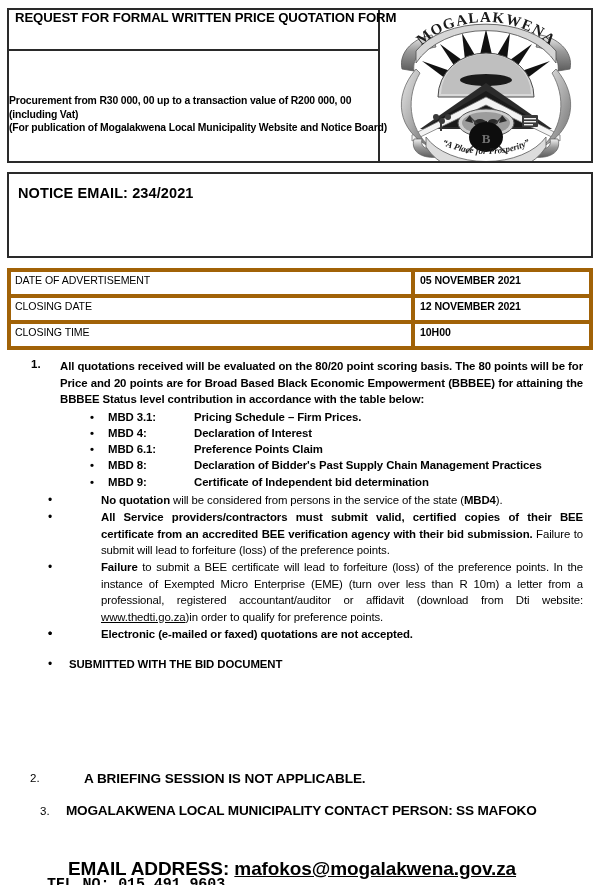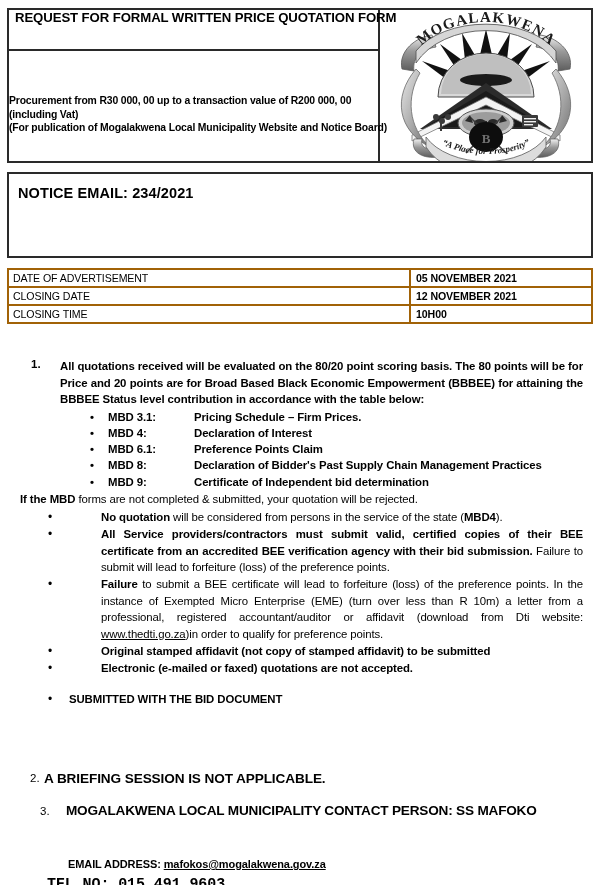--- a/index.html
+++ b/index.html
@@ -110,23 +110,23 @@
   
   .dates-table {
     position: absolute;
     left: 7px;
     top: 268px;
     width: 586px;
     border-collapse: collapse;
     table-layout: fixed;
   }
   .dates-table td {
-    border: 2px solid #a16207;
+    border: 4px solid #a16207;
     font-size: 10.6px;
-    padding: 1px 0 1px 4px;
+    padding: 1px 0 7px 4px;
     height: 14px;
     vertical-align: middle;
     letter-spacing: -0.1px;
   }
   .dates-table td.lbl { width: 396px; }
   .dates-table td.val { font-weight: bold; padding-left: 5px; }
   .dates-table td.box-note {
     height: 32px;
     vertical-align: top;
     padding-top: 3px;
@@ -234,21 +234,21 @@
     top: 771px;
     width: 600px;
   }
   .sec2 .marker {
     position: absolute;
     left: 30px;
     top: 1px;
     font-size: 11.5px;
   }
   .sec2 .body {
-    padding-left: 44px;
+    padding-left: 84px;
     font-size: 13.6px;
     font-weight: bold;
     letter-spacing: -0.1px;
   }
 
   .sec3 {
     position: absolute;
     left: 0;
     top: 803px;
     width: 600px;
@@ -273,21 +273,21 @@
     top: 876px;
     font-size: 15px;
     font-weight: bold;
     letter-spacing: -0.1px;
     font-family: Liberation Mono, monospace;
   }
   .email-line {
     position: absolute;
     left: 68px;
     top: 858px;
-    font-size: 11px;
+    font-size: 19px;
     font-weight: bold;
     letter-spacing: -0.1px;
   }
 </style>
 </head>
 <body>
 
 <div class="page">
 
   <div class="header-table">
@@ -442,43 +442,39 @@
       <li>
         <span class="dot">•</span>
         <span class="mbd-code">MBD 8:</span><span>Declaration of Bidder's Past Supply Chain Management Practices</span>
       </li>
       <li>
         <span class="dot">•</span>
         <span class="mbd-code">MBD 9:</span><span>Certificate of Independent bid determination</span>
       </li>
     </ul>
 
-    <div class="mbd-note">
-      <b>If the MBD</b><span> forms are not completed &amp; submitted, your quotation will be rejected.</span>
-    </div>
 
     <ul class="req-list">
       <li>
         <span class="dot">•</span>
         <span class="txt"><b>No quotation</b><span> will be considered from persons in the service of the state (</span><b>MBD4</b><span>).</span></span>
       </li>
 
       <li class="just">
         <span class="dot">•</span>
         <span class="txt"><b>All Service providers/contractors must submit valid, certified copies of their BEE certificate from an accredited BEE verification agency with their bid submission.</b><span> Failure to submit will lead to forfeiture (loss) of the preference points.</span></span>
       </li>
 
       <li class="just">
         <span class="dot">•</span>
         <span class="txt"><b>Failure</b><span> to submit a BEE certificate will lead to forfeiture (loss) of the preference points. In the instance of Exempted Micro Enterprise (EME) (turn over less than R 10m) a letter from a professional, registered accountant/auditor or affidavit (download from Dti website: </span><a class="u" href="#" style="color:#000;">www.thedti.go.za</a><span>)in order to qualify for preference points.</span></span>
       </li>
 
       <li>
         <span class="dot">•</span>
-        <span class="txt allbold">Original stamped affidavit (not copy of stamped affidavit) to be submitted</span>
       </li>
 
       <li>
         <span class="dot">•</span>
         <span class="txt allbold">Electronic (e-mailed or faxed) quotations are not accepted.</span>
       </li>
 
       <li>
         <span class="dot">•</span>
         <span class="copies-second">SUBMITTED WITH THE BID DOCUMENT</span>

